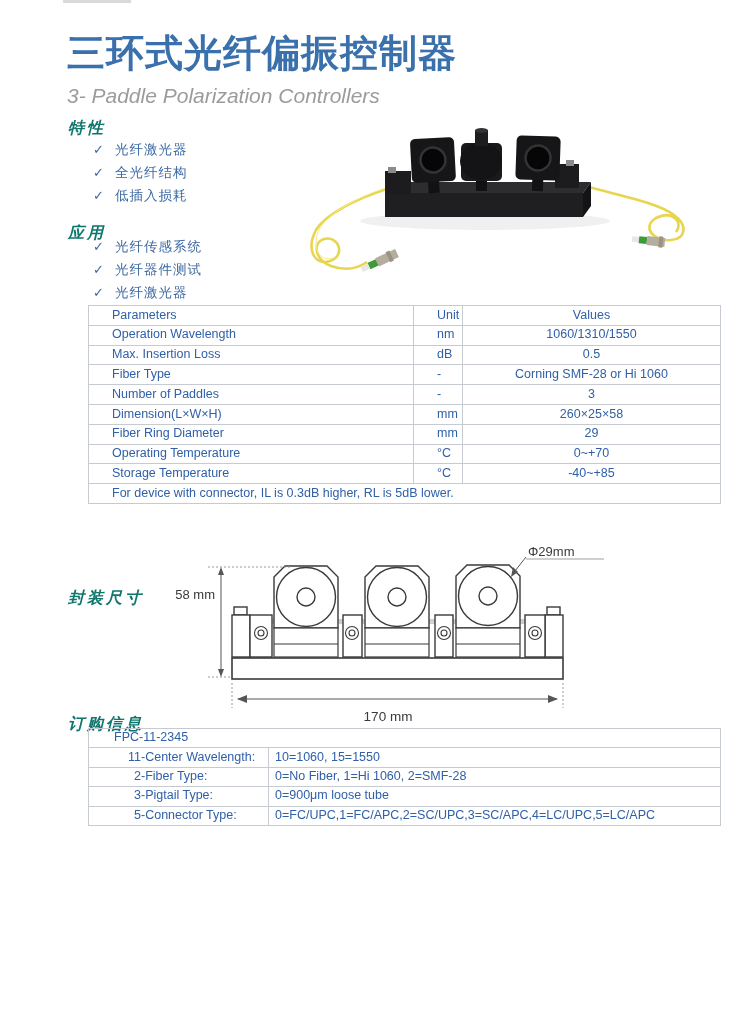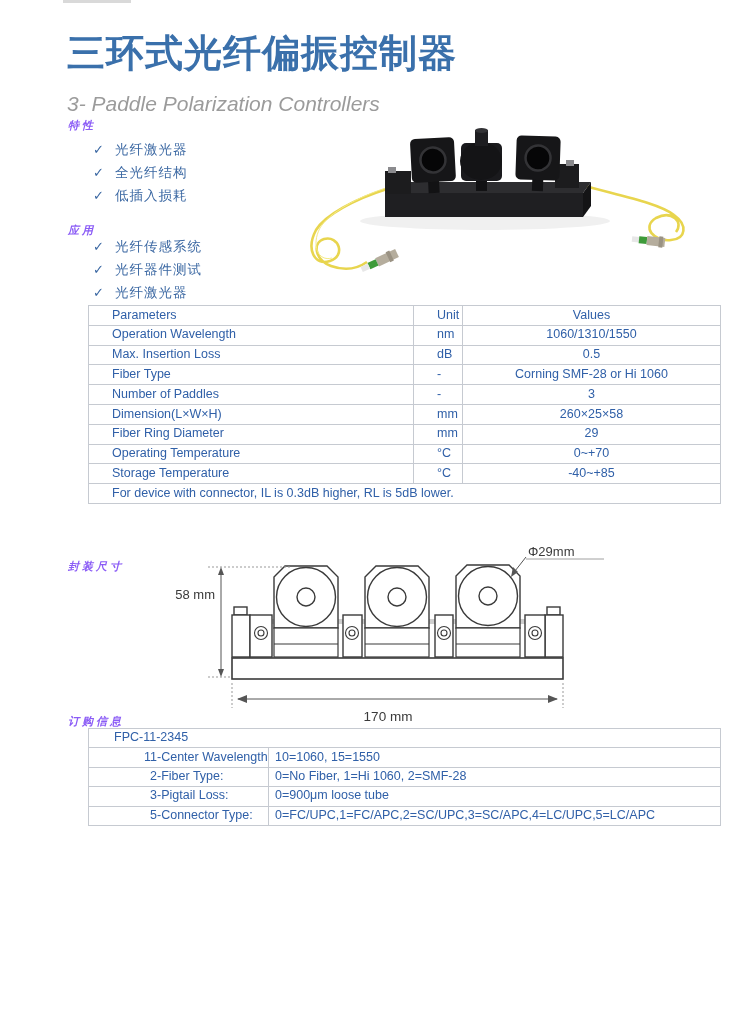--- a/index.html
+++ b/index.html
@@ -4,43 +4,43 @@
 <style>
   html,body{margin:0;padding:0;background:#fff;}
   .page{position:relative;width:750px;height:1022px;background:#ffffff;overflow:hidden;
         font-family:"Liberation Sans",sans-serif;}
   .abs{position:absolute;}
 
   .top-rule{left:63px;top:0;width:68px;height:3px;background:#d9d9d9;}
 
   .title-zh{left:67px;top:28px;font-size:38px;font-weight:700;color:#3a70ab;letter-spacing:1px;
             font-family:"Liberation Sans",sans-serif;}
-  .title-en{left:67px;top:92px;font-size:21px;font-style:italic;color:#9b9b9b;letter-spacing:0px;
+  .title-en{left:67px;top:84px;font-size:21px;font-style:italic;color:#9b9b9b;letter-spacing:0px;
             font-family:"Liberation Sans",sans-serif;}
 
-  .zh-heading{color:#8b5cf6;font-family:"DejaVu Serif",serif;font-style:italic;font-weight:700;
-              font-size:11px;letter-spacing:3px;}
+  .zh-heading{color:#0f766e;font-family:"DejaVu Serif",serif;font-style:italic;font-weight:700;
+              font-size:16px;letter-spacing:3px;}
   .check-list{display:flex;flex-direction:column;}
   .check-item{display:flex;align-items:baseline;height:23px;color:#3a67a2;
               font-family:"DejaVu Serif",serif;font-size:13.5px;letter-spacing:1px;}
   .check-item .tick{display:inline-block;width:22px;color:#3a67a2;font-size:13px;
                     font-family:"DejaVu Sans",sans-serif;}
 
   
   table{border-collapse:collapse;table-layout:fixed;}
   .spec-table{width:632px;}
   .spec-table td,.spec-table th{border:1px solid #c6cad1;font-size:12.5px;color:#3060a8;
       font-weight:400;height:18.8px;padding:0 23px;line-height:1.1;overflow:hidden;white-space:nowrap;}
   .spec-table .c1{text-align:left;}
   .spec-table .cc{text-align:center;}
 
   
   .order-table{width:632px;}
   .order-table td{border:1px solid #c6cad1;font-size:12.5px;color:#3060a8;height:18.4px;
-      padding:0 20px;line-height:1.1;overflow:hidden;white-space:nowrap;text-align:left;}
+      padding:0 4px;line-height:1.1;overflow:hidden;white-space:nowrap;text-align:left;}
   .order-table .model{padding-left:25px;}
   .order-table .oc1 .code{display:inline-block;width:48px;text-align:right;}
   .order-table .oc2{padding-left:6px;}
 
   svg text{font-family:"Liberation Sans",sans-serif;fill:#3a3a3a;}
 </style>
 </head>
 <body>
 
 <div class="page">
@@ -187,21 +187,21 @@
         <td class="c1">Storage Temperature</td>
         <td class="cc">°C</td>
         <td class="cc">-40~+85</td>
       </tr>
       <tr>
         <td class="c1" colspan="3">For device with connector, IL is 0.3dB higher, RL is 5dB lower.</td>
       </tr>
     </tbody>
   </table>
 
-  <div class="abs zh-heading" style="left:68px;top:559px;">封装尺寸</div>
+  <div class="abs zh-heading" style="left:68px;top:588px;">封装尺寸</div>
 
   <svg class="abs" style="left:170px;top:540px;" width="445" height="190" viewBox="0 0 445 190">
     <g stroke="#3a3a3a" fill="none" stroke-width="1.4">
 
       <rect x="62" y="79" width="331" height="5" fill="#cfcfcf" stroke="none"></rect>
 
       <g fill="#ffffff">
         <polygon points="104,37 115,26 157,26 168,37 168,88 104,88"></polygon>
         <circle cx="136" cy="57" r="29.5"></circle>
         <circle cx="136" cy="57" r="9"></circle>
@@ -290,21 +290,21 @@
       </tr>
       <tr>
         <td class="oc1"><span class="code">11</span><span>-Center Wavelength:</span></td>
         <td class="oc2">10=1060, 15=1550</td>
       </tr>
       <tr>
         <td class="oc1"><span class="code">2</span><span>-Fiber Type:</span></td>
         <td class="oc2">0=No Fiber, 1=Hi 1060, 2=SMF-28</td>
       </tr>
       <tr>
-        <td class="oc1"><span class="code">3</span><span>-Pigtail Loss:</span></td>
+        <td class="oc1"><span class="code">3</span><span>-Pigtail Type:</span></td>
         <td class="oc2">0=900μm loose tube</td>
       </tr>
       <tr>
         <td class="oc1"><span class="code">5</span><span>-Connector Type:</span></td>
         <td class="oc2">0=FC/UPC,1=FC/APC,2=SC/UPC,3=SC/APC,4=LC/UPC,5=LC/APC</td>
       </tr>
     </tbody>
   </table>
 
 </div>

